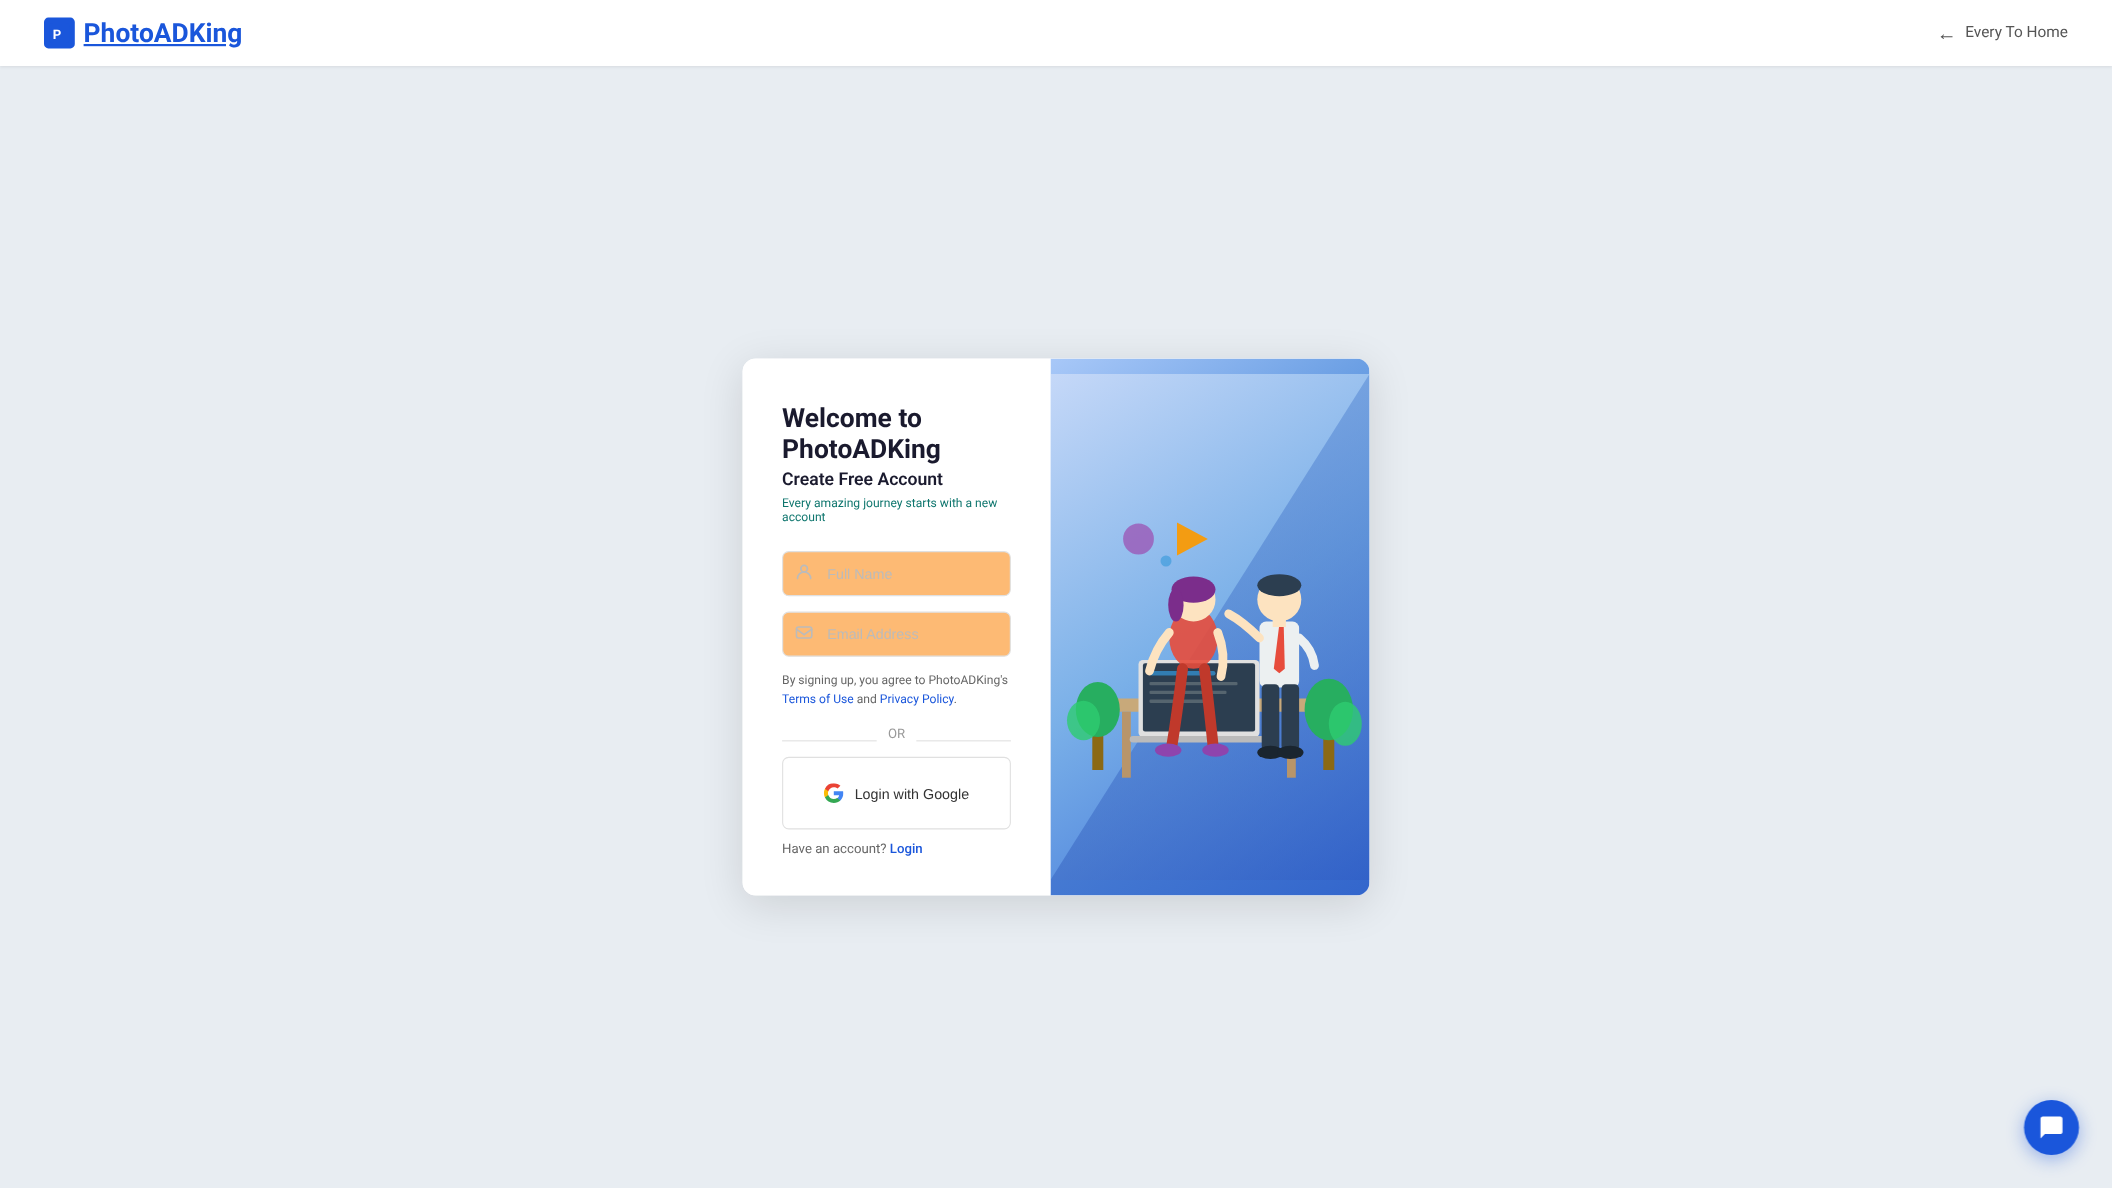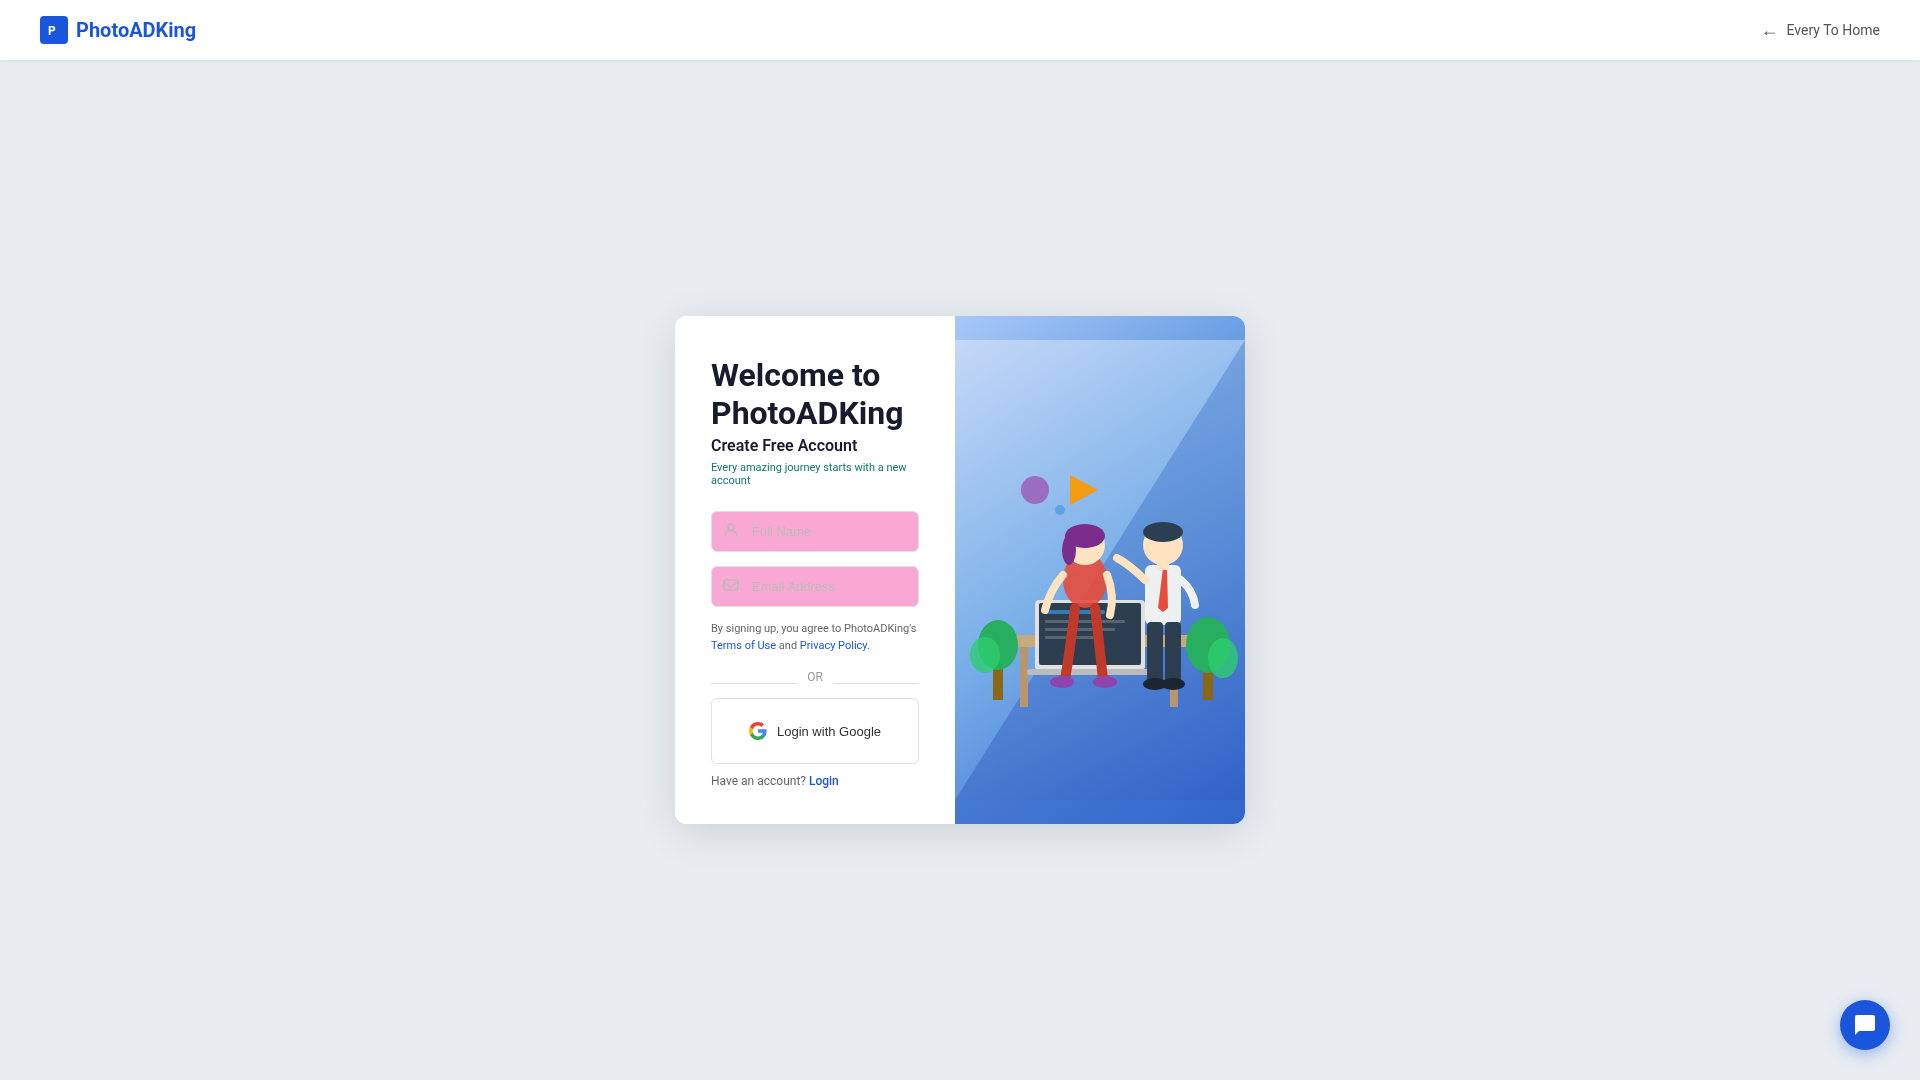--- a/index.html
+++ b/index.html
@@ -42,23 +42,24 @@
       border-radius: 4px;
       display: flex;
       align-items: center;
       justify-content: center;
       color: white;
       font-weight: bold;
       font-size: 14px;
     }
 
     .logo-text {
-      font-size: 20px;
+      font-size: 24px;
       font-weight: 700;
       color: #1a56db;
+      text-decoration: underline;
     }
 
     .back-home {
       display: flex;
       align-items: center;
       gap: 8px;
       color: #555;
       font-size: 14px;
       cursor: pointer;
       text-decoration: none;
@@ -95,21 +96,21 @@
 
     
     .form-section {
       flex: 1;
       padding: 40px 36px 36px 36px;
       z-index: 2;
       background: white;
     }
 
     .welcome-title {
-      font-size: 32px;
+      font-size: 24px;
       font-weight: 700;
       color: #1a1a2e;
       margin-bottom: 4px;
     }
 
     .create-account {
       font-size: 16px;
       font-weight: 600;
       color: #1a1a2e;
       margin-bottom: 6px;
@@ -127,21 +128,21 @@
     }
 
     .input-group input {
       width: 100%;
       padding: 12px 14px 12px 40px;
       border: 1.5px solid #e0e0e0;
       border-radius: 6px;
       font-size: 13px;
       color: #333;
       outline: none;
-      background: #f9a8d4;
+      background: #fdba74;
     }
 
     .input-group input::placeholder {
       color: #bbb;
     }
 
     .input-icon {
       position: absolute;
       left: 12px;
       top: 50%;

